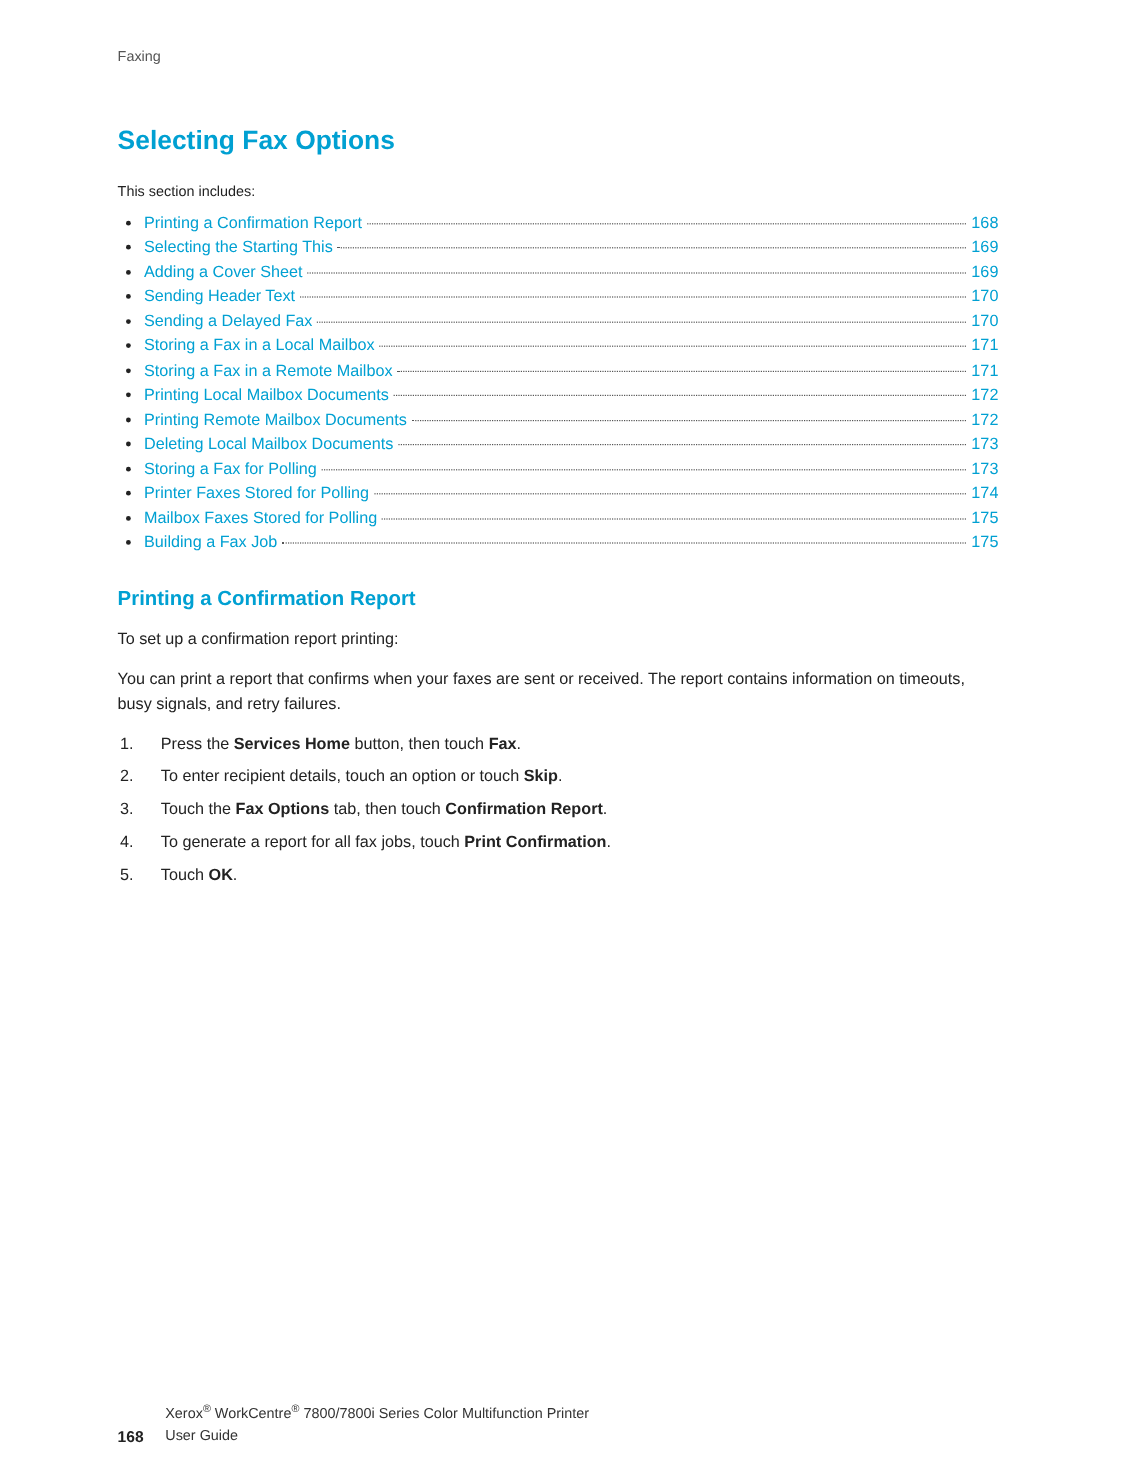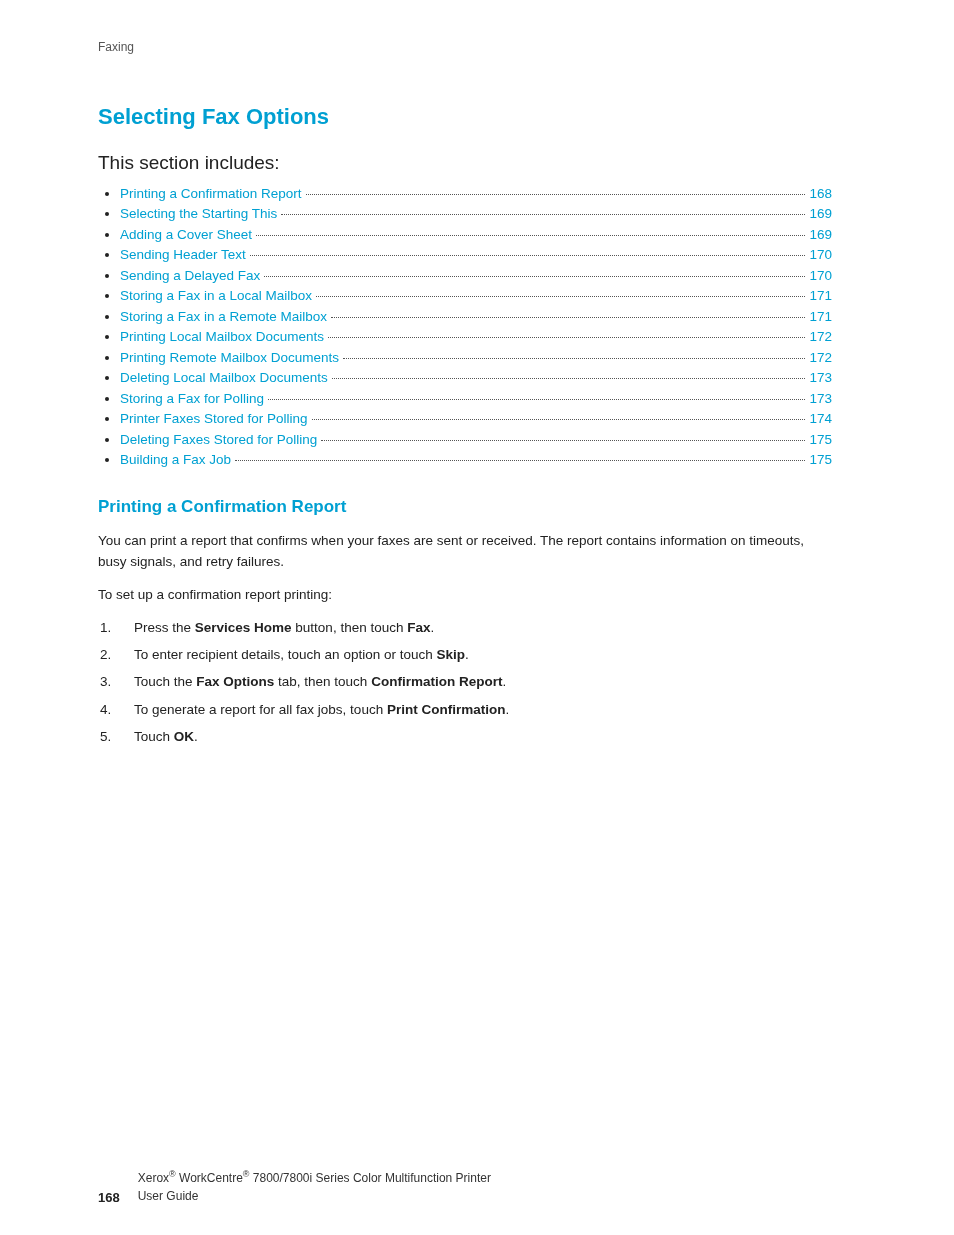--- a/index.html
+++ b/index.html
@@ -34,21 +34,21 @@
     .main-title {
       color: #00a0d2;
       font-size: 22px;
       font-weight: bold;
       margin-bottom: 22px;
       border-bottom: none;
       margin-top: 16px;
     }
 
     .section-intro {
-      font-size: 19px;
+      font-size: 12px;
       color: #222;
       margin-bottom: 10px;
     }
 
     .toc-list {
       list-style: disc;
       padding-left: 22px;
       margin-bottom: 30px;
     }
 
@@ -250,38 +250,38 @@
       </li>
       <li>
         <div class="toc-entry">
           <a class="toc-link" href="#">Printer Faxes Stored for Polling</a>
           <span class="toc-dots"></span>
           <span class="toc-page">174</span>
         </div>
       </li>
       <li>
         <div class="toc-entry">
-          <a class="toc-link" href="#">Deleting Faxes Stored for Polling</a>
+          <a class="toc-link" href="#">Mailbox Faxes Stored for Polling</a>
           <span class="toc-dots"></span>
           <span class="toc-page">175</span>
         </div>
       </li>
       <li>
         <div class="toc-entry">
           <a class="toc-link" href="#">Building a Fax Job</a>
           <span class="toc-dots"></span>
           <span class="toc-page">175</span>
         </div>
       </li>
     </ul>
 
   <h2 class="section-title">Printing a Confirmation Report</h2>
 
+  <p class="body-text">To set up a confirmation report printing:</p>
   <p class="body-text">You can print a report that confirms when your faxes are sent or received. The report contains information on timeouts, busy signals, and retry failures.</p>
-  <p class="body-text">To set up a confirmation report printing:</p>
 
   <ol class="steps-list" id="steps-list">
   <li>
         <span class="step-num">1.</span>
         <span class="step-text">Press the <b>Services Home</b> button, then touch <b>Fax</b>.</span>
       </li>
       <li>
         <span class="step-num">2.</span>
         <span class="step-text">To enter recipient details, touch an option or touch <b>Skip</b>.</span>
       </li>

